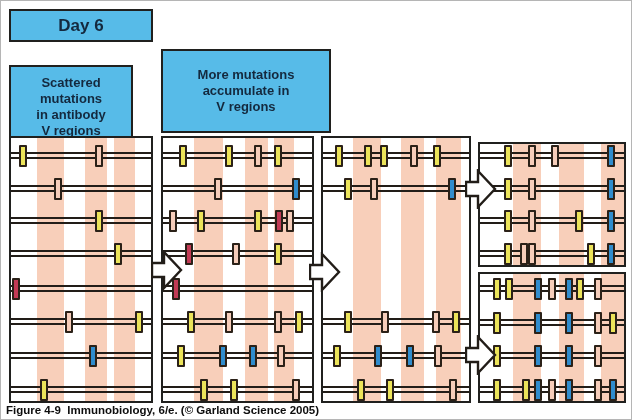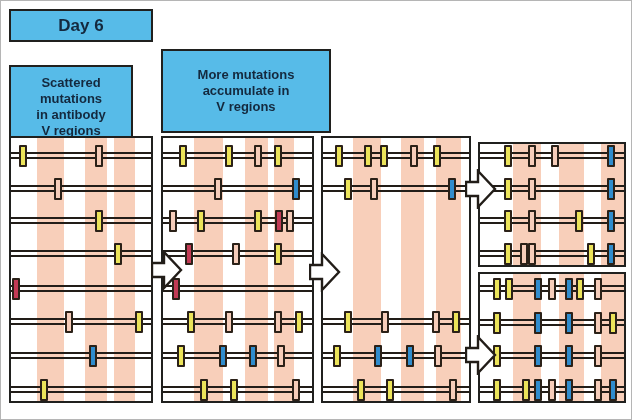--- a/index.html
+++ b/index.html
@@ -45,20 +45,21 @@
   <div class="bluebox colhead" style="left:8px;top:56px;width:124px;height:84px;margin-top:8px;">Scattered mutations
 in antibody
 V regions</div>
 
   <div class="bluebox colhead" style="left:160px;top:48px;width:170px;height:84px;">More mutations
 accumulate in
 V regions</div>
 
 
 
+  <div id="caption">Figure 4-9  Immunobiology, 6/e. (© Garland Science 2005)</div>
 
 <div class="panel" style="left: 8px; top: 135px; width: 144px; height: 267px;">
       <div class="stripe" style="left: 26px; width: 27px; background: rgb(248, 207, 186);"></div>
       <div class="stripe" style="left: 74px; width: 22px; background: rgb(248, 207, 186);"></div>
       <div class="stripe" style="left: 103px; width: 21px; background: rgb(248, 207, 186);"></div>
       <div class="vline" style="top: 14px;"></div>
       <div class="mark" style="left: 8px; top: 7px; background: rgb(236, 228, 90);"></div>
       <div class="mark" style="left: 84px; top: 7px; background: rgb(246, 205, 186);"></div>
       <div class="vline" style="top: 47px;"></div>
       <div class="mark" style="left: 43px; top: 40px; background: rgb(246, 205, 186);"></div>

